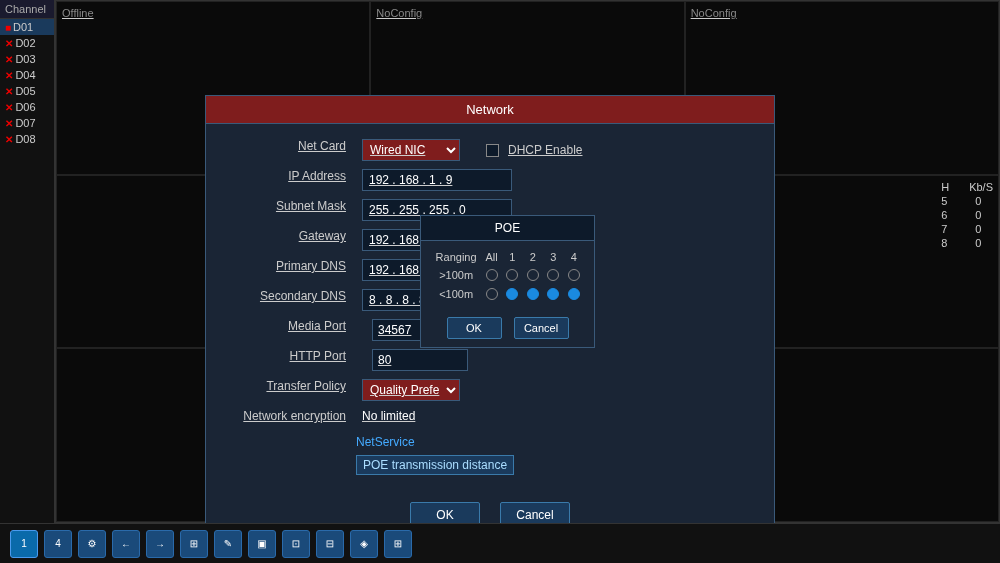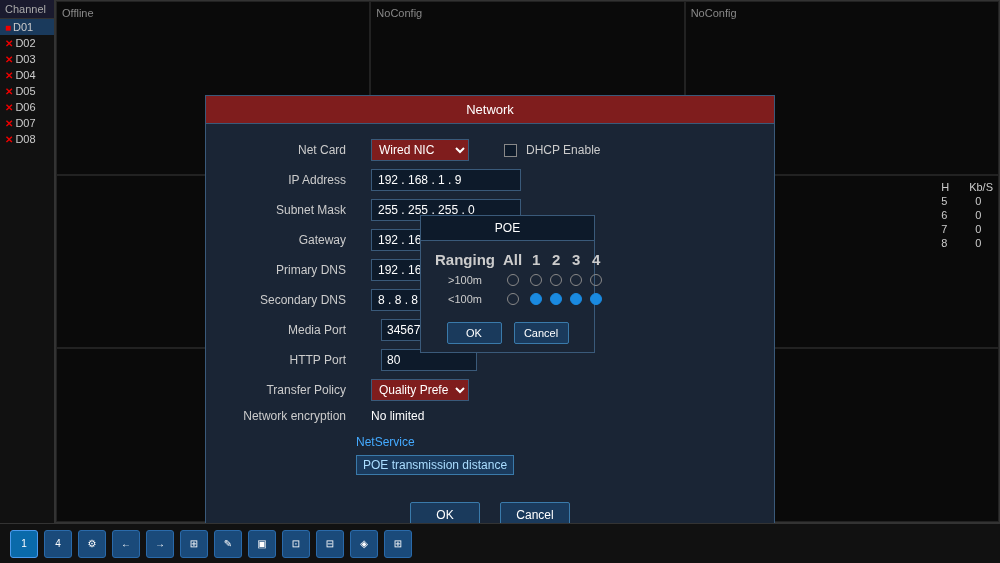--- a/index.html
+++ b/index.html
@@ -27,20 +27,21 @@
       border: 1px solid #333;
     }
 
     .grid-cell {
       border: 1px solid #222;
       background: #0a0a0a;
       position: relative;
       display: flex;
       align-items: flex-start;
       padding: 5px;
+      text-decoration: underline;
     }
 
     .cell-label {
       color: #888;
       font-size: 11px;
     }
 
     
     .sidebar {
       position: absolute;
@@ -135,23 +136,23 @@
       font-size: 13px;
       border-bottom: 1px solid #3a5a7a;
     }
 
     .dialog-body {
       padding: 15px 20px;
     }
 
     .form-row {
       display: flex;
-      align-items: center;
       margin-bottom: 8px;
-      gap: 25px;
+      gap: 16px;
+      text-decoration: underline;
     }
 
     .form-label {
       width: 120px;
       color: #ccc;
       font-size: 12px;
       text-align: right;
       flex-shrink: 0;
     }
 
@@ -257,22 +258,22 @@
       padding: 8px 10px;
     }
 
     .poe-table {
       width: 100%;
       border-collapse: collapse;
     }
 
     .poe-table th {
       color: #ccc;
-      font-size: 15px;
-      font-weight: bold;
+      font-size: 11px;
+      font-weight: normal;
       padding: 2px 4px;
       text-align: center;
     }
 
     .poe-table td {
       text-align: center;
       padding: 3px 4px;
       font-size: 11px;
       color: #ccc;
     }

